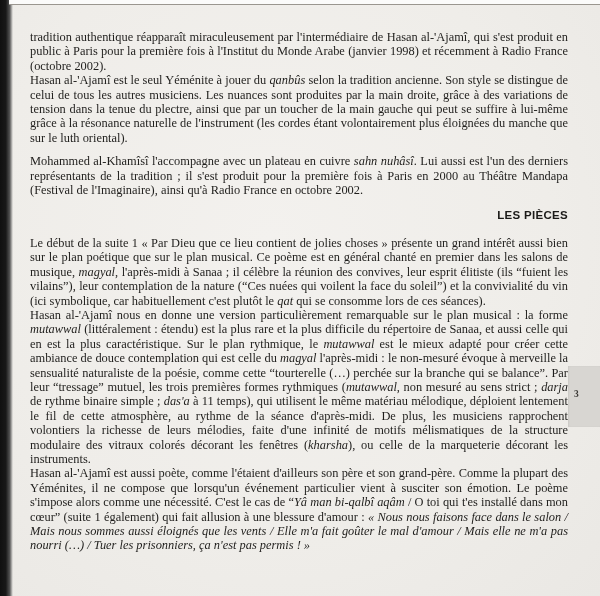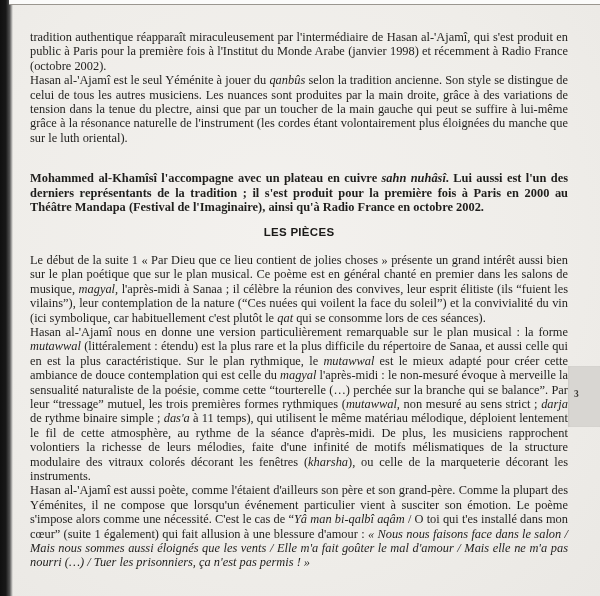--- a/index.html
+++ b/index.html
@@ -35,26 +35,26 @@
     left: 30px;
     top: 30px;
     width: 538px;
     font-size: 12.4px;
     line-height: 14.4px;
     color: #1f1e1c;
     text-align: justify;
     text-justify: inter-word;
   }
   .text-block p { margin: 0; }
-  .text-block p.spaced { margin-top: 26px; font-weight: bold; }
+  .text-block p.spaced { margin-top: 9px; }
   .text-block i { font-style: italic; }
 
   .section-heading {
     margin: 11px 0 13px 0;
-    text-align: center;
+    text-align: right;
     font-family: "Liberation Sans", sans-serif;
     font-weight: bold;
     font-size: 11.5px;
     letter-spacing: 0.3px;
     color: #1b1a18;
   }
 
   
   .page-tab {
     position: absolute;

